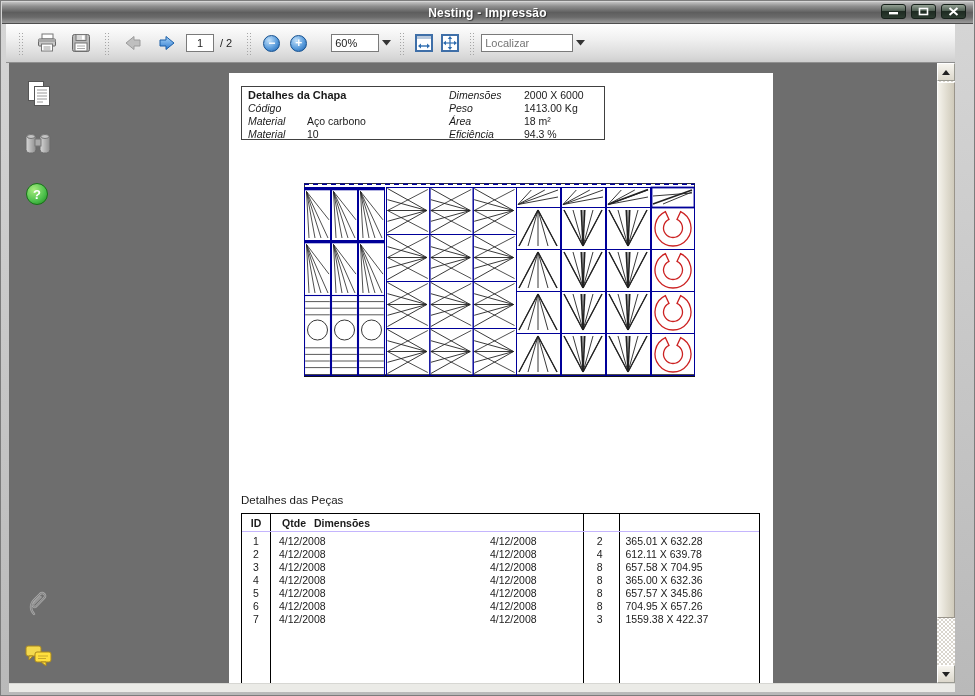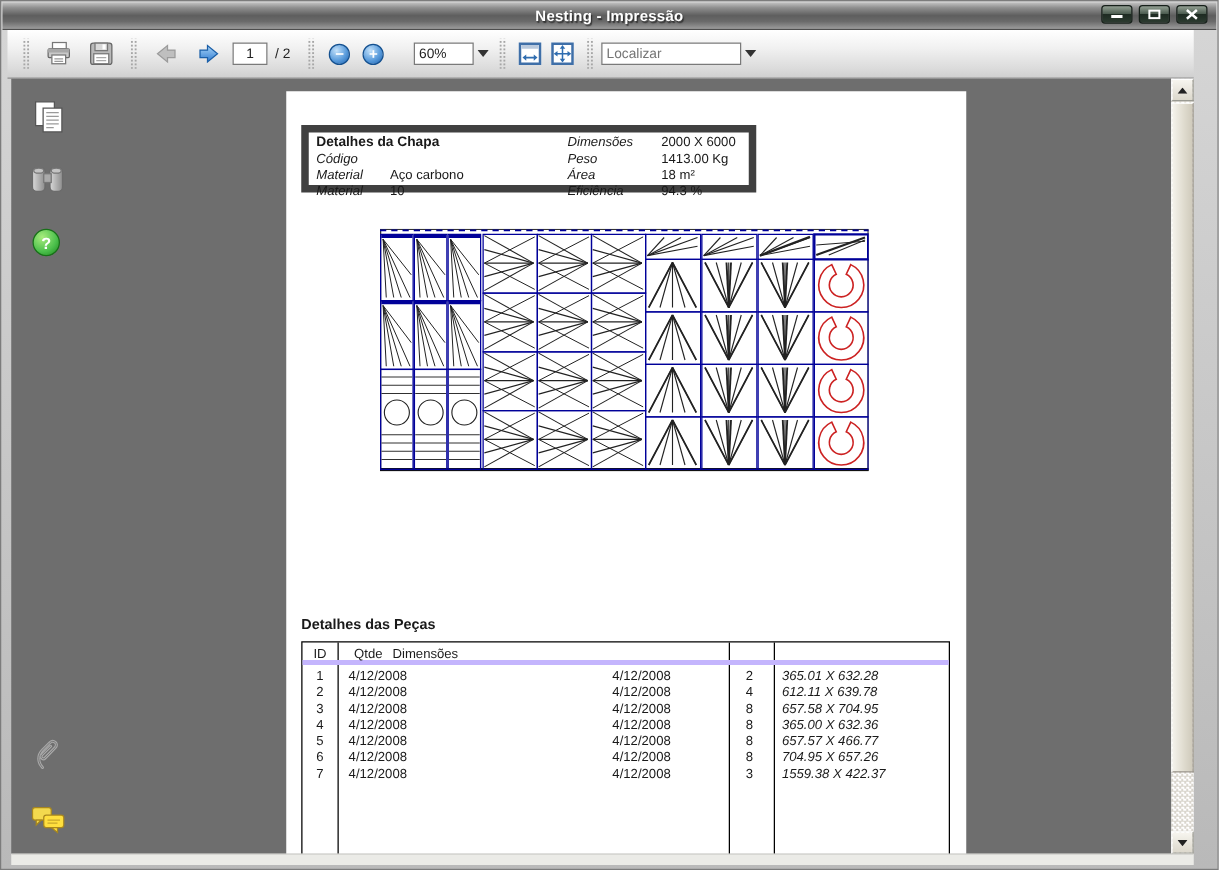--- a/index.html
+++ b/index.html
@@ -27,21 +27,21 @@
     display:flex; align-items:center; padding-left:6px; }
   .grip { width:6px; height:24px; margin:0 6px;
     background-image:radial-gradient(#a6a6a6 34%, transparent 36%);
     background-size:3px 3px; background-position:0 1px; }
   .tbtn { width:26px; height:26px; display:flex; align-items:center; justify-content:center; margin:0 4px; }
   .tinput { height:18px; border:1px solid #7a7a7a; background:#fff; font-size:11px;
     color:#222; padding:0 3px; font-family:"Liberation Sans",sans-serif; }
   .page-input { width:28px; text-align:center; margin-left:2px; }
   .page-total { font-size:11px; color:#222; margin:0 8px 0 6px; }
   .zoom-input { width:48px; }
-  .find-input { width:112px; color:#999; }
+  .find-input { width:92px; color:#999; }
   .dd-arrow { width:14px; height:18px; display:flex; align-items:center; justify-content:center; }
   .round-btn { width:17px; height:17px; border-radius:50%; border:1px solid #14508f; margin:0 5px;
     background:radial-gradient(circle at 35% 30%, #c3e1fa 0%, #5a9cdc 55%, #1a60ae 100%);
     color:#fff; font-weight:bold; font-size:12px; line-height:15px; text-align:center; }
   .fit-btn { width:18px; height:18px; border:2px solid #3f6fa8; background:#fff; margin:0 4px; position:relative; }
 
   
   .preview { position:absolute; left:8px; top:62px; width:928px; height:620px; background:#6e6e6e; overflow:hidden; }
   .side-icon { position:absolute; cursor:pointer; }
 
@@ -52,47 +52,47 @@
     background:linear-gradient(180deg,#f7f5ef,#dcd8cc);
     border:1px solid #9a9a92; border-top-color:#fff; border-left-color:#fff;
     display:flex; align-items:center; justify-content:center; }
   .sthumb { position:absolute; left:0; top:19px; width:18px; height:536px;
     background:linear-gradient(90deg,#f5f3ec,#dedacd 60%,#cfcabb);
     border:1px solid #99948a; border-top-color:#fdfdfb; border-left-color:#fdfdfb; }
   .bottom-strip { position:absolute; left:8px; top:682px; width:946px; height:9px; background:#ebebe7; border-top:1px solid #d7d7d3; }
 
   
   .page { position:absolute; left:220px; top:10px; width:544px; height:810px; background:#fff; color:#1a1a1a; }
-  .sheet-box { position:absolute; left:12px; top:27px; width:364px; height:54px; border:6px solid #404040; font-size:10.5px; }
+  .sheet-box { position:absolute; left:12px; top:13px; width:364px; height:54px; border:1px solid #404040; font-size:10.5px; }
   .col-left { position:absolute; left:6px; top:2px; }
   .col-right { position:absolute; left:207px; top:2px; }
   .fld { display:flex; height:13px; line-height:13px; }
   .fld .lb { font-style:italic; }
   .col-left .lb { width:59px; }
   .col-right .lb { width:75px; }
   .box-title { font-weight:bold; height:13px; line-height:13px; font-size:11px; }
 
   .diagram { position:absolute; left:75px; top:110px; }
 
-  .parts-title { position:absolute; left:12px; top:421px; font-weight:bold; font-size:11.5px; }
+  .parts-title { position:absolute; left:12px; top:421px; font-weight:normal; font-size:11.5px; }
   .ptable { position:absolute; left:12px; top:440px; width:519px; height:236px; border:1px solid #000; font-size:10.5px; }
   .ptable .vline { position:absolute; top:0; bottom:0; width:1px; background:#000; }
-  .phead { position:absolute; left:0; right:0; top:0; height:18px; border-bottom:4px solid #c4b5fd;
-    font-weight:normal; line-height:18px; display:flex; }
+  .phead { position:absolute; left:0; right:0; top:0; height:18px; border-bottom:1px solid #c4b5fd;
+    font-weight:bold; line-height:18px; display:flex; }
   .h-id { width:28px; text-align:center; }
   .h-desc { width:313px; padding-left:9px; }
   .h-qty { width:36px; text-align:right; }
   .h-dims { width:142px; padding-left:8px; }
   .pbody { position:absolute; left:0; right:0; top:21px; }
   .prow { display:flex; height:13px; line-height:13px; }
   .c-id { width:28px; text-align:center; }
   .c-desc { width:313px; padding-left:9px; position:relative; }
   .c-desc .d2 { position:absolute; left:220px; top:0; }
   .c-qty { width:36px; text-align:center; }
-  .c-dims { width:142px; padding-left:8px;font-style:italic; }
+  .c-dims { width:142px; padding-left:8px; }
 </style>
 </head>
 <body>
 
 <div class="win">
 
   <div class="titlebar">
     <div class="title-text">Nesting - Impressão</div>
     <div class="winbtns">
       <div class="winbtn">
@@ -645,21 +645,21 @@
             <div class="prow">
               <span class="c-id">4</span>
               <span class="c-desc"><span>4/12/2008</span><span class="d2">4/12/2008</span></span>
               <span class="c-qty">8</span>
               <span class="c-dims">365.00 X 632.36</span>
             </div>
             <div class="prow">
               <span class="c-id">5</span>
               <span class="c-desc"><span>4/12/2008</span><span class="d2">4/12/2008</span></span>
               <span class="c-qty">8</span>
-              <span class="c-dims">657.57 X 466.77</span>
+              <span class="c-dims">657.57 X 345.86</span>
             </div>
             <div class="prow">
               <span class="c-id">6</span>
               <span class="c-desc"><span>4/12/2008</span><span class="d2">4/12/2008</span></span>
               <span class="c-qty">8</span>
               <span class="c-dims">704.95 X 657.26</span>
             </div>
             <div class="prow">
               <span class="c-id">7</span>
               <span class="c-desc"><span>4/12/2008</span><span class="d2">4/12/2008</span></span>

